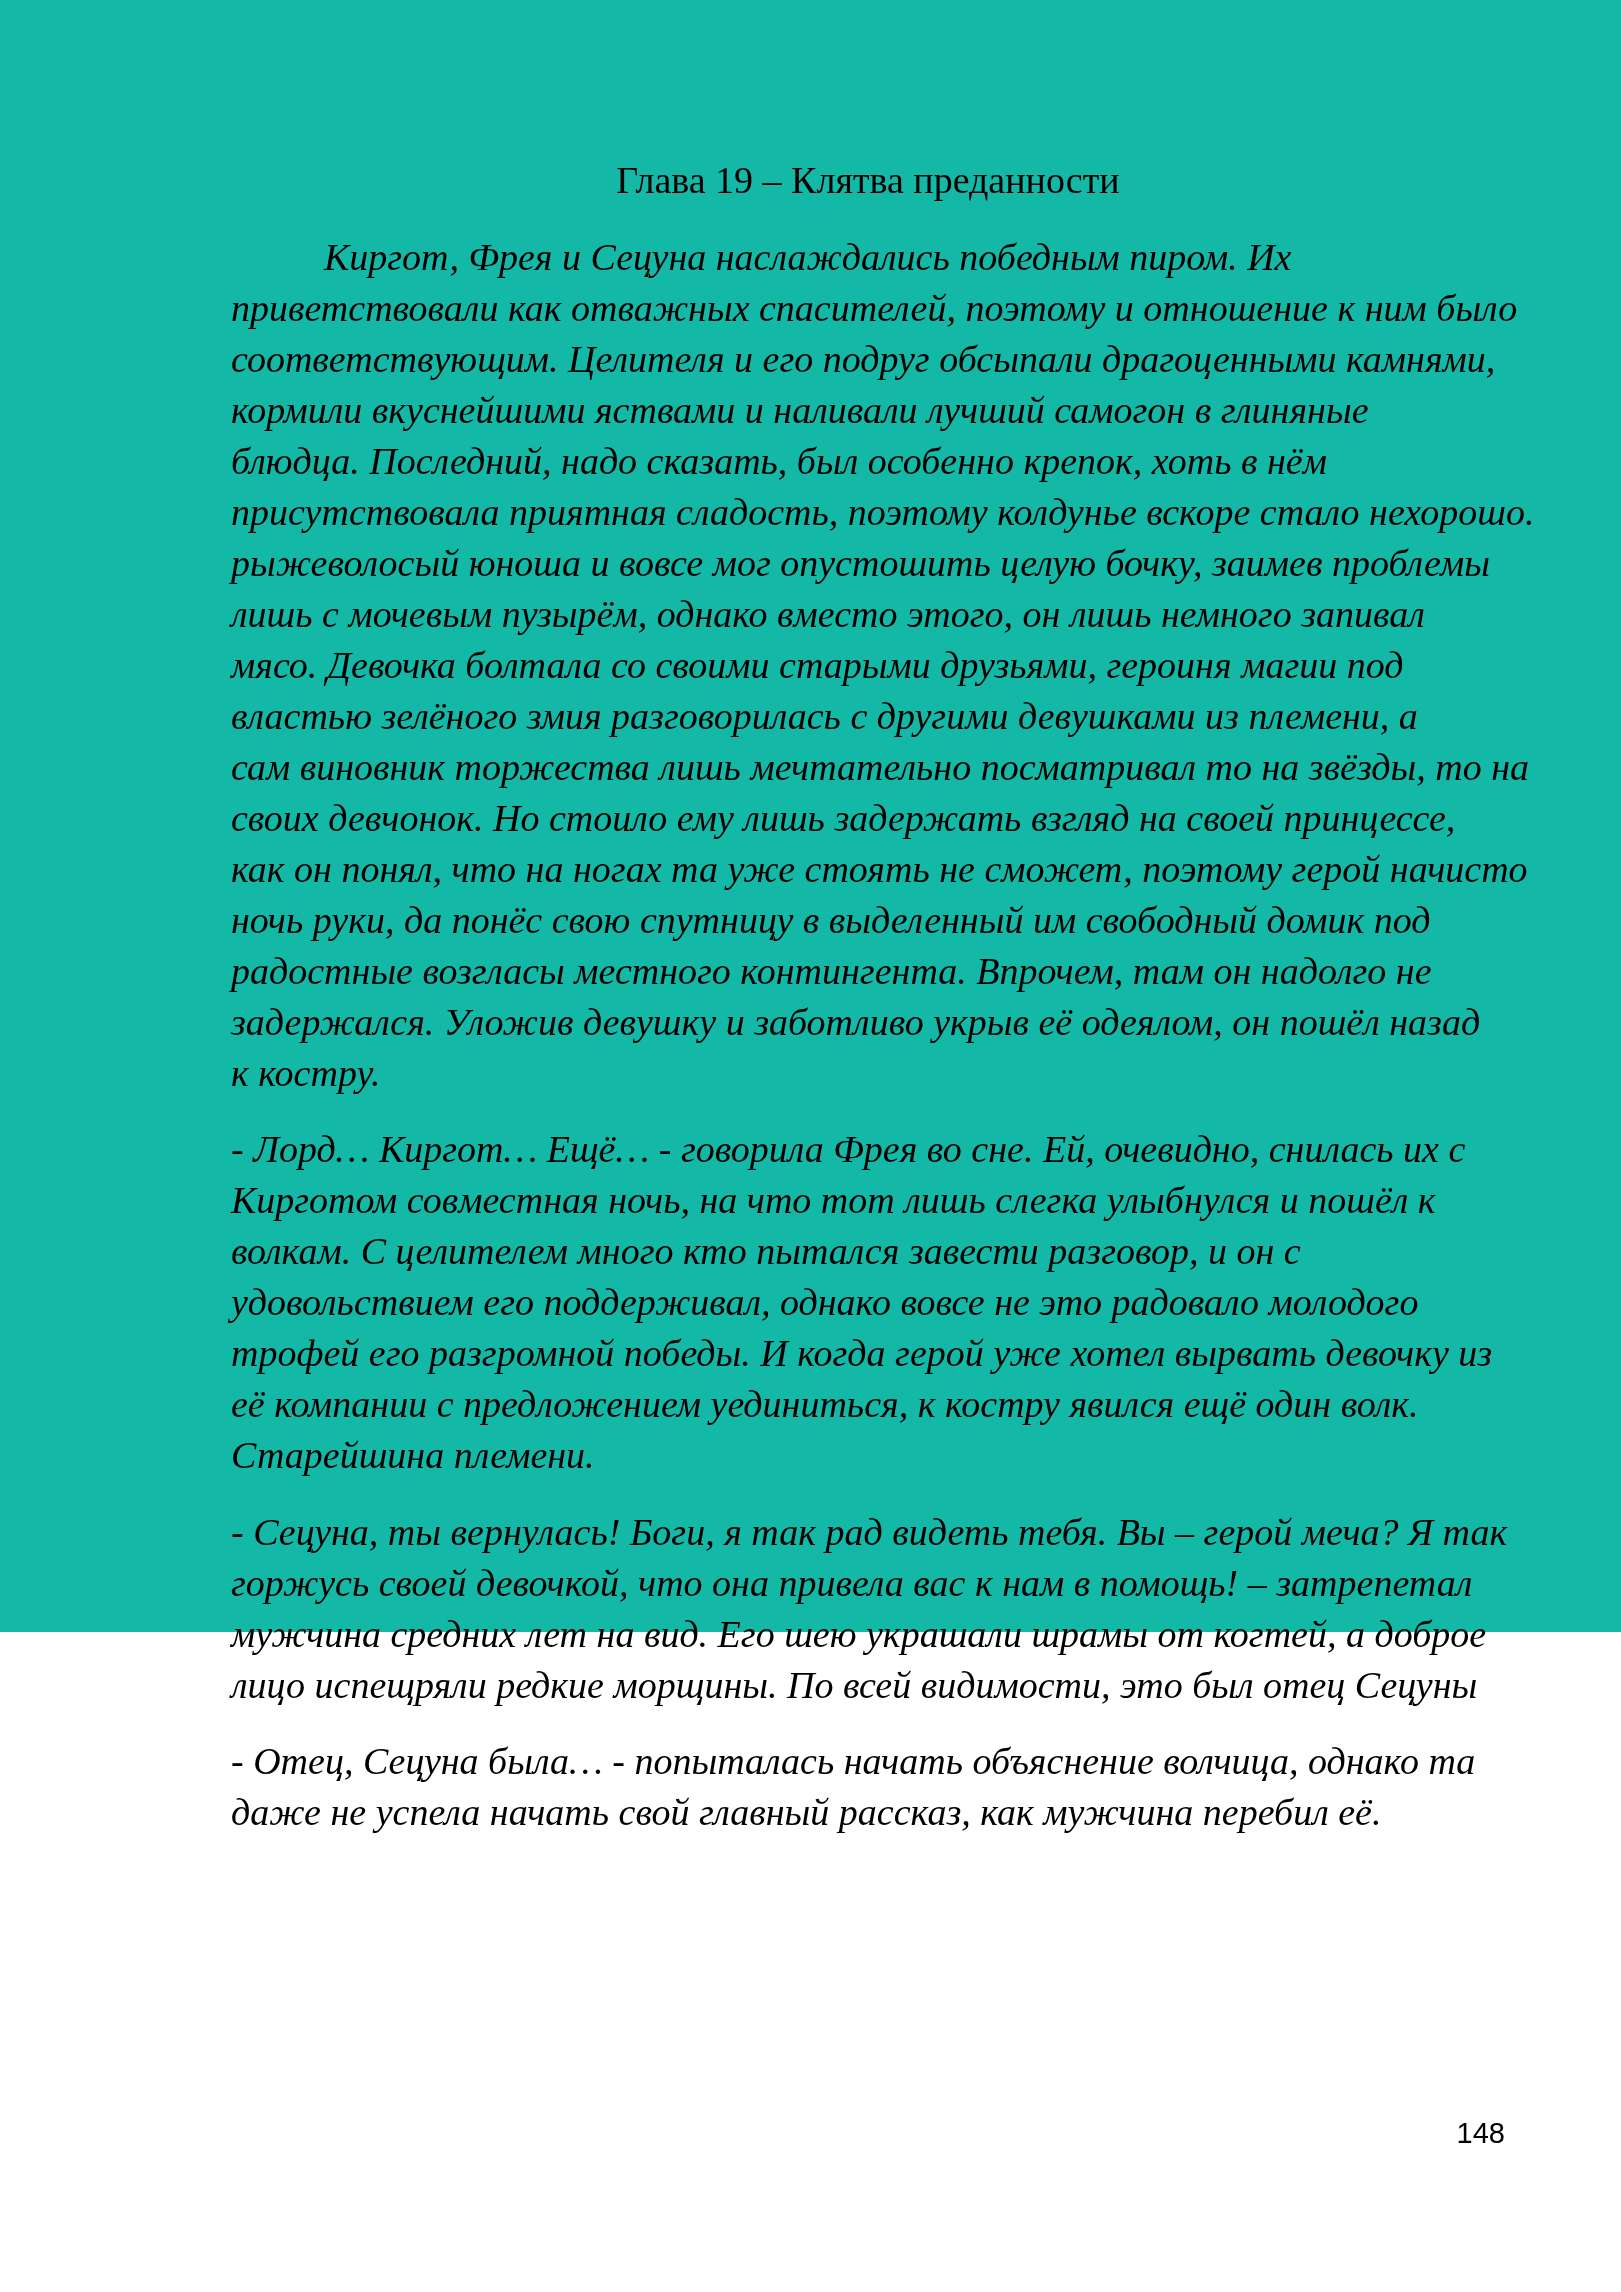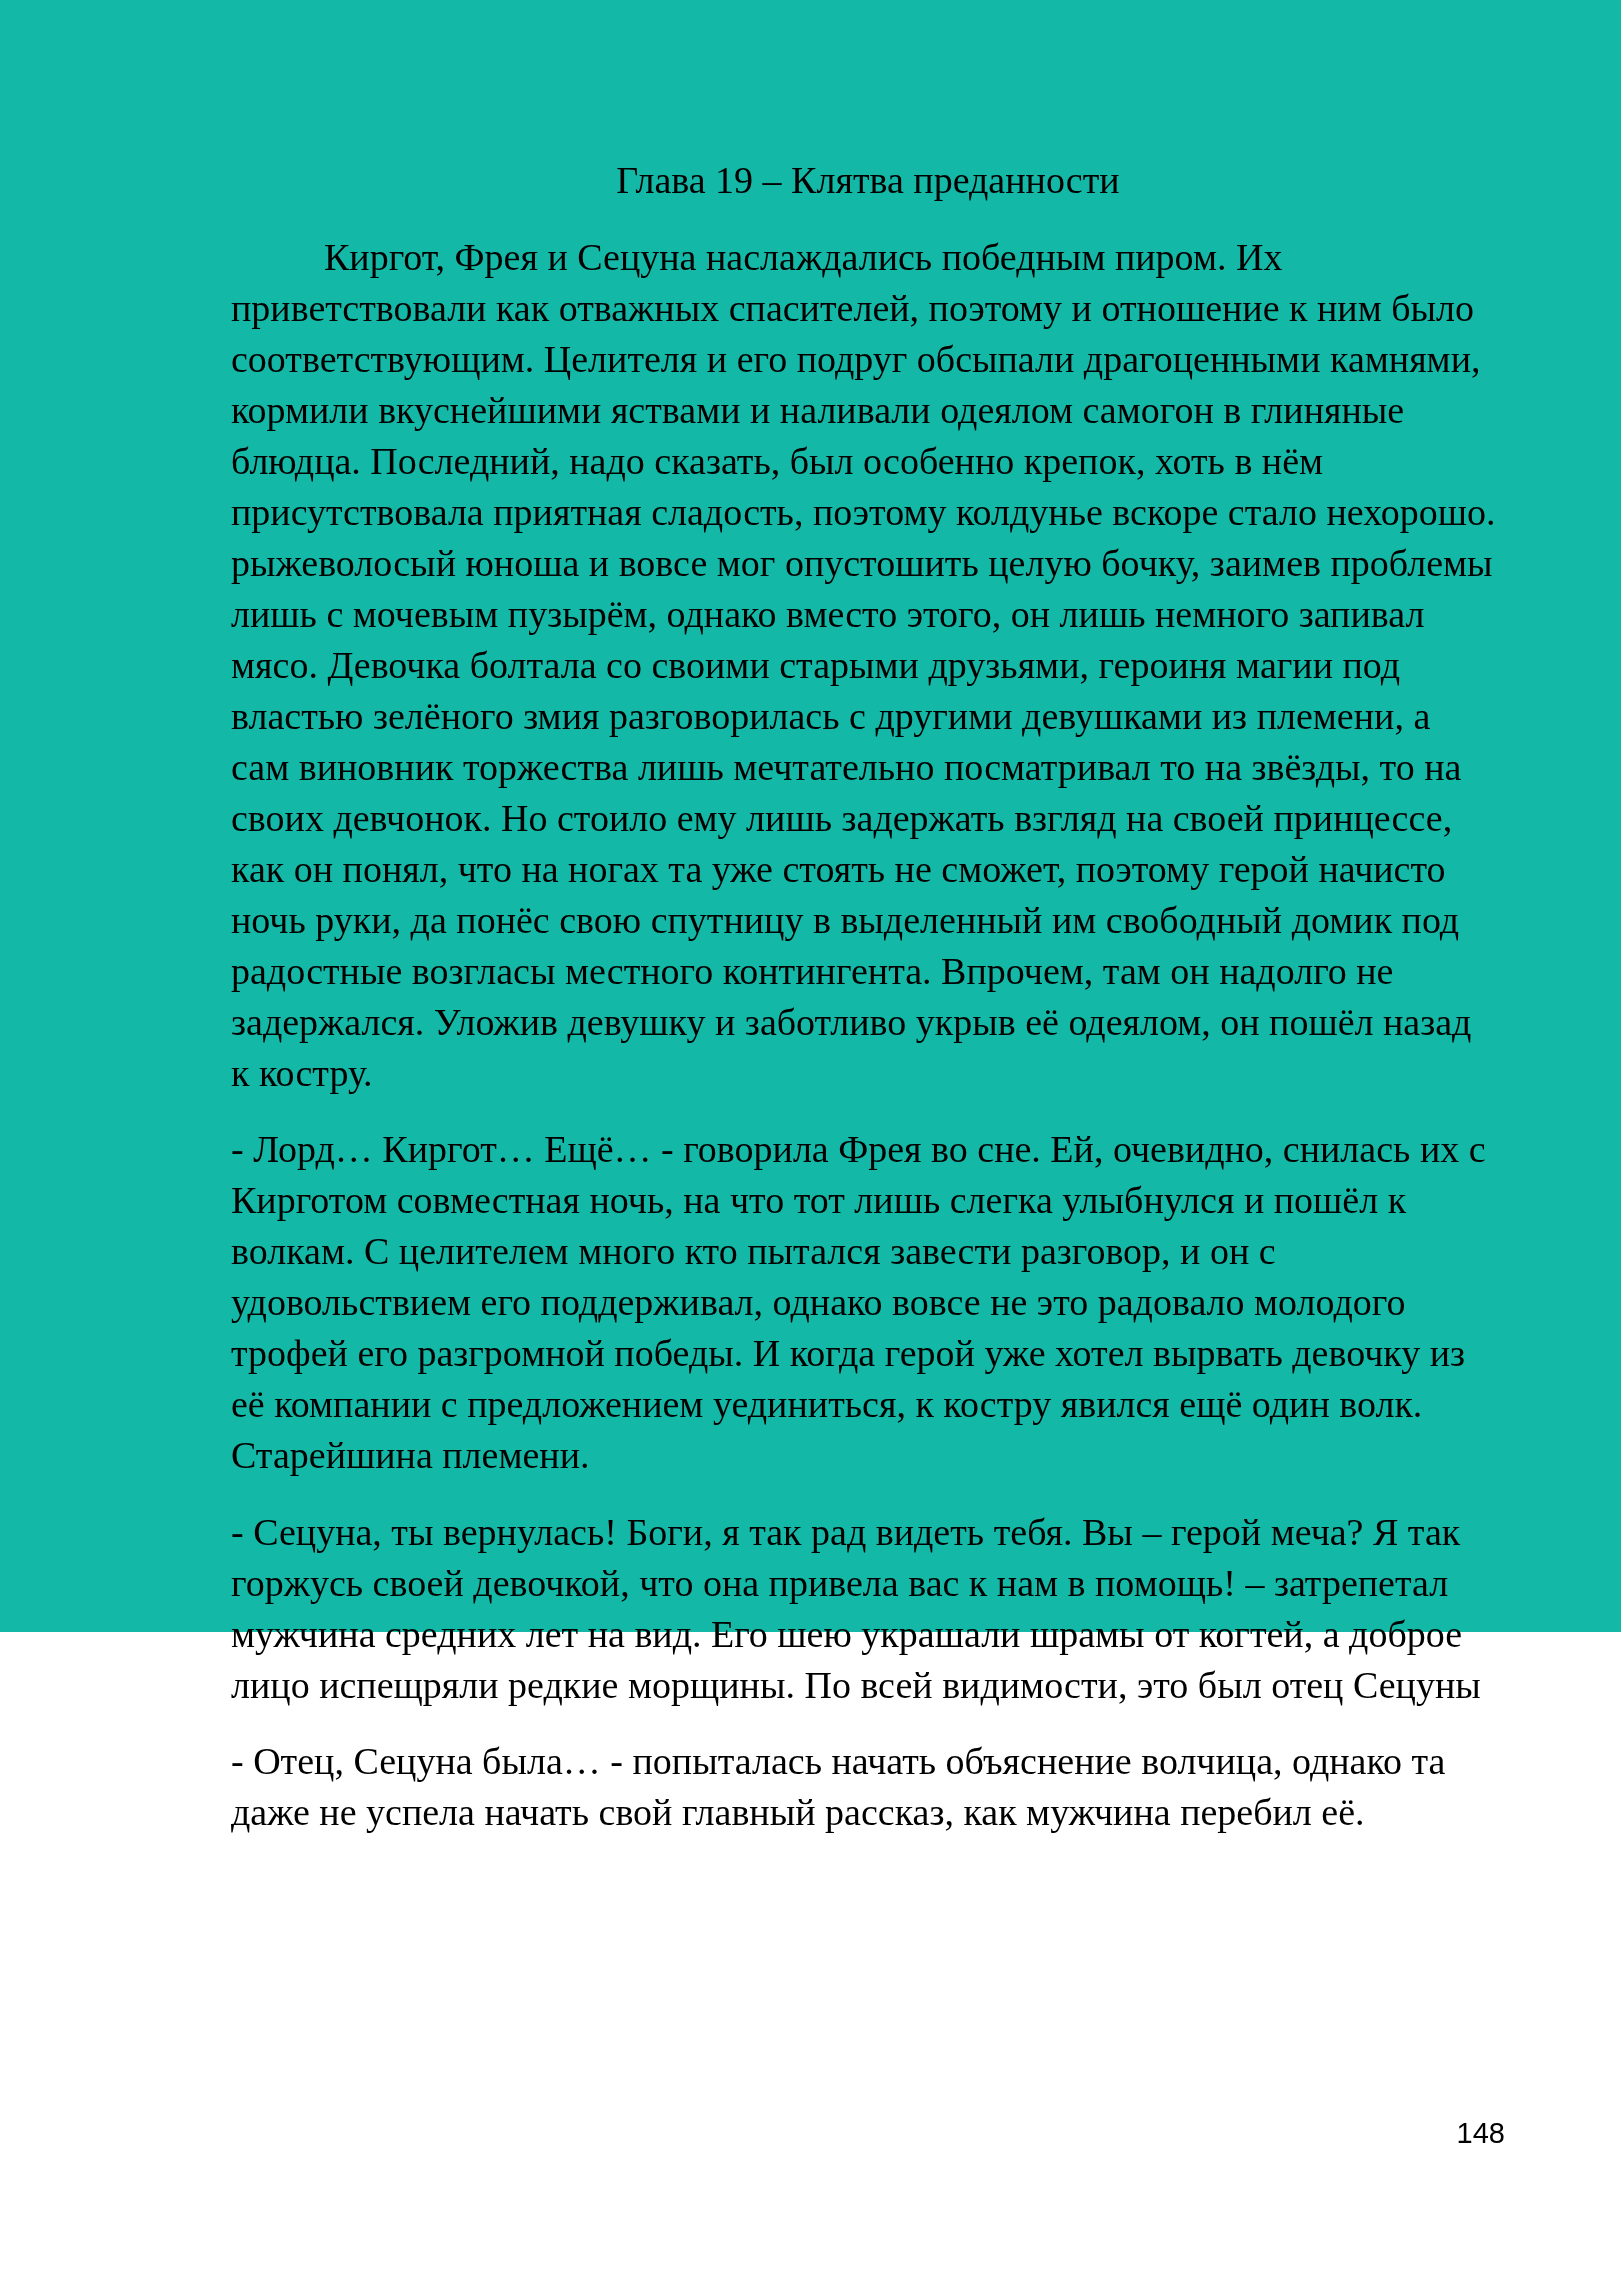--- a/index.html
+++ b/index.html
@@ -34,20 +34,21 @@
     white-space: nowrap;
   }
   .paragraph {
     margin: 0 0 25.5px 0;
   }
   .line {
     font-size: 38px;
     line-height: 51px;
     height: 51px;
     white-space: nowrap;
+    font-style: italic;
   }
   .line.indent {
     padding-left: 93px;
   }
   .footer {
     position: absolute;
     left: 231px;
     top: 2117px;
     width: 1274px;
     text-align: right;
@@ -61,21 +62,21 @@
 <body>
 
 <div class="page">
   <div class="content">
     <div class="doc-title">Глава 19 – Клятва преданности</div>
     <div>
         <div class="paragraph">
           <div class="line indent">Киргот, Фрея и Сецуна наслаждались победным пиром. Их</div>
           <div class="line">приветствовали как отважных спасителей, поэтому и отношение к ним было</div>
           <div class="line">соответствующим. Целителя и его подруг обсыпали драгоценными камнями,</div>
-          <div class="line">кормили вкуснейшими яствами и наливали одеялом самогон в глиняные</div>
+          <div class="line">кормили вкуснейшими яствами и наливали лучший самогон в глиняные</div>
           <div class="line">блюдца. Последний, надо сказать, был особенно крепок, хоть в нём</div>
           <div class="line">присутствовала приятная сладость, поэтому колдунье вскоре стало нехорошо.</div>
           <div class="line">рыжеволосый юноша и вовсе мог опустошить целую бочку, заимев проблемы</div>
           <div class="line">лишь с мочевым пузырём, однако вместо этого, он лишь немного запивал</div>
           <div class="line">мясо. Девочка болтала со своими старыми друзьями, героиня магии под</div>
           <div class="line">властью зелёного змия разговорилась с другими девушками из племени, а</div>
           <div class="line">сам виновник торжества лишь мечтательно посматривал то на звёзды, то на</div>
           <div class="line">своих девчонок. Но стоило ему лишь задержать взгляд на своей принцессе,</div>
           <div class="line">как он понял, что на ногах та уже стоять не сможет, поэтому герой начисто</div>
           <div class="line">ночь руки, да понёс свою спутницу в выделенный им свободный домик под</div>

